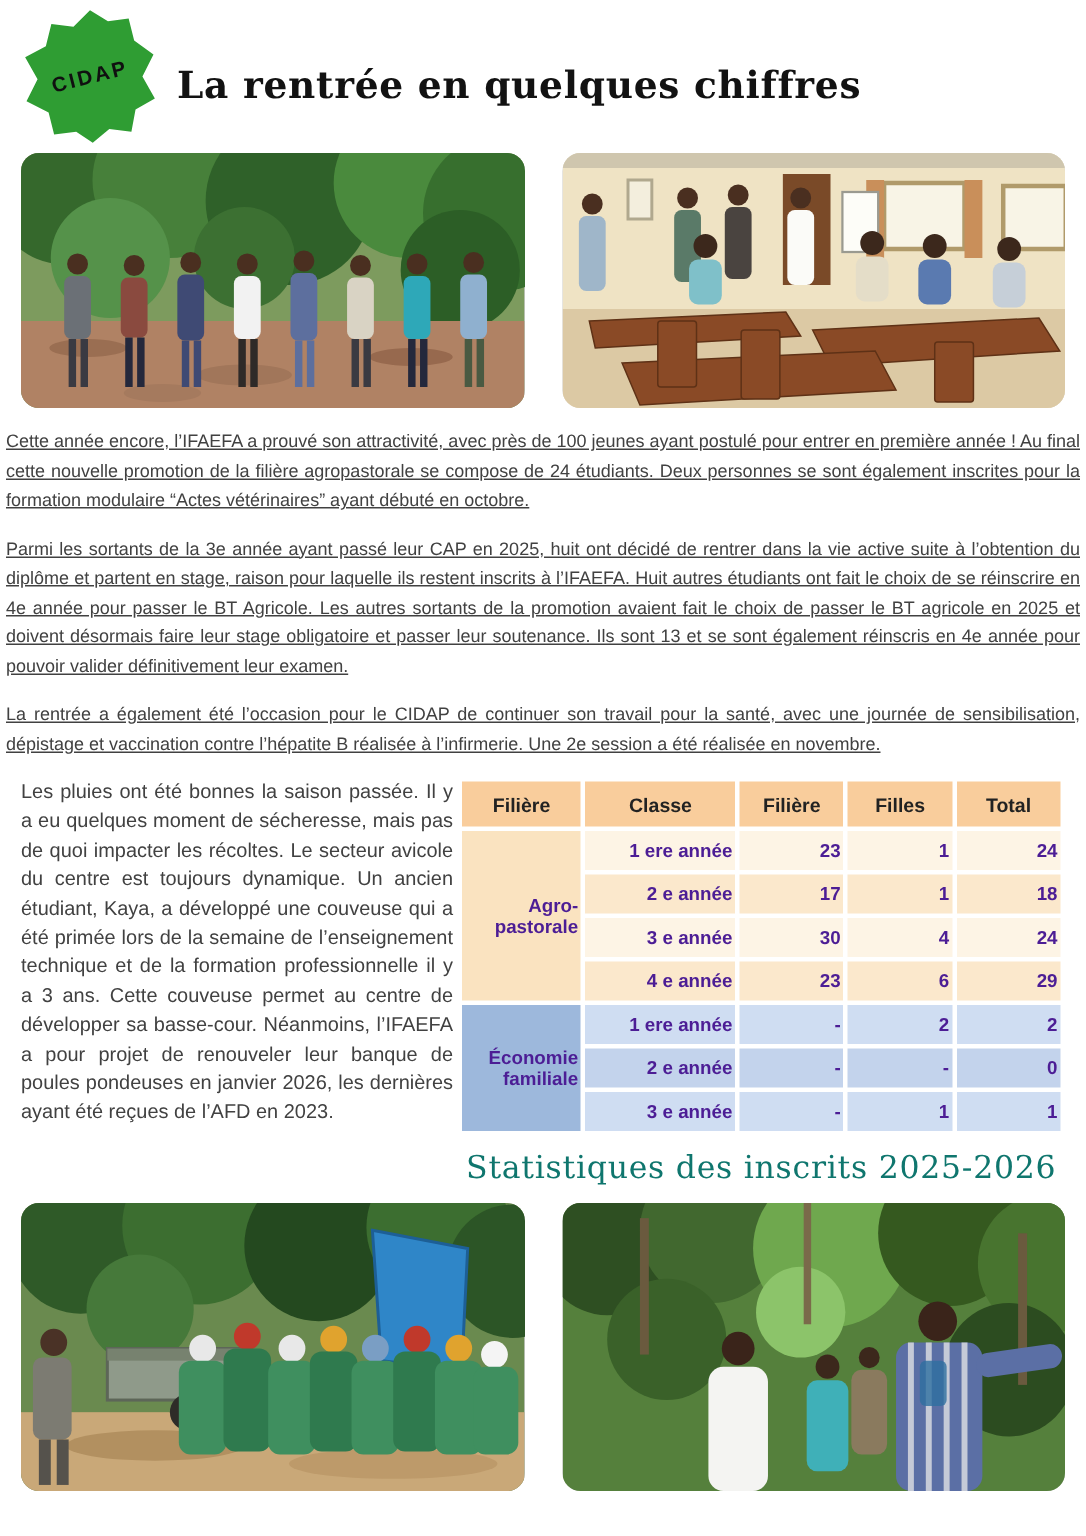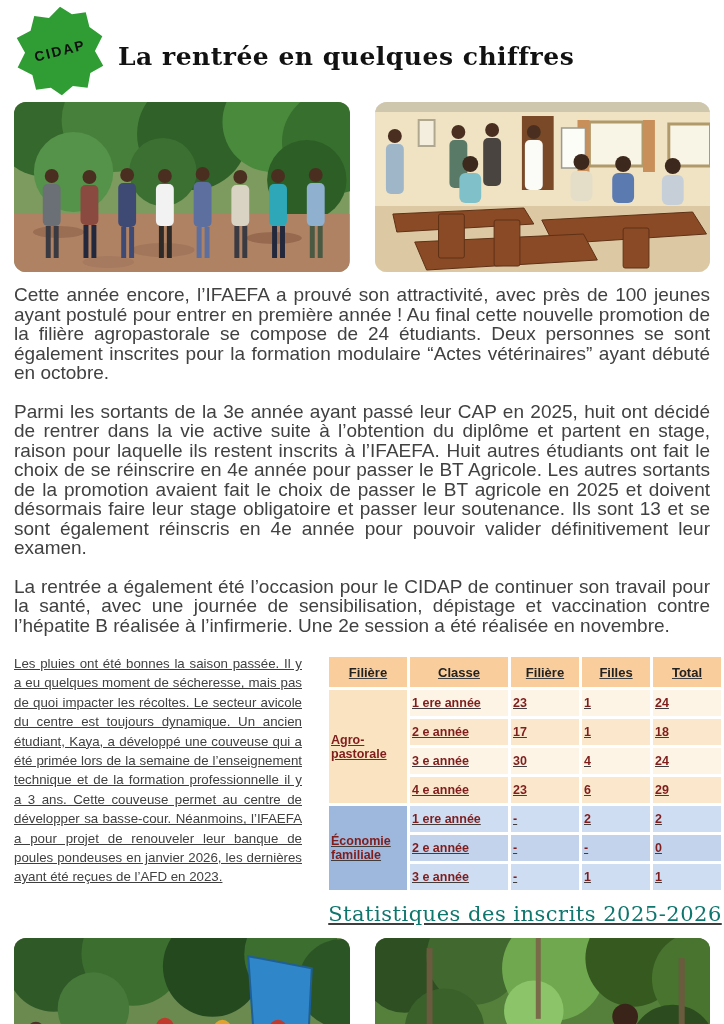--- a/index.html
+++ b/index.html
@@ -20,36 +20,36 @@
   }
 
   
   .photos{display:flex;gap:25px;padding:0 14px;margin-top:4px;}
   .photo{flex:1;height:170px;border-radius:12px;overflow:hidden;background:#ccc;}
   .photo svg{width:100%;height:100%;display:block;}
   .photos.bottom{margin-top:12px;}
   .photos.bottom .photo{height:192px;}
 
   
-  .para{padding:0 14px;margin-top:13px;font-size:19px;line-height:19.5px;text-align:justify;color:#414141;}
-
-  
-  .columns{display:flex;gap:24px;padding:0 14px;margin-top:6px;align-items:flex-start;text-decoration:underline;}
+  .para{padding:0 4px;margin-top:13px;font-size:12px;line-height:19.5px;text-align:justify;color:#414141;text-decoration:underline;}
+
+  
+  .columns{display:flex;gap:3px;padding:0 14px;margin-top:6px;align-items:flex-start;}
   .col-left{width:288px;flex:0 0 auto;font-size:13.3px;line-height:19.4px;text-align:justify;color:#414141;}
   .col-right{flex:1;}
 
   
   table.stats{border-collapse:separate;border-spacing:3px;width:100%;table-layout:fixed;}
   table.stats th{
     background:#f9cd9c;height:26px;font-size:13px;font-weight:bold;color:#222222;
     text-align:center;padding:2px 0;margin-top:36px;
   }
   table.stats td{
-    height:22px;text-align:left;vertical-align:middle;
-    font-size:12.5px;font-weight:bold;color:#7f1d1d;padding:2px 2px;
+    height:22px;text-align:right;vertical-align:middle;
+    font-size:12.5px;font-weight:bold;color:#4c1d95;padding:2px 2px;
   }
   td.filiere{font-size:12.5px;line-height:14px;}
   td.f-agro{background:#fae3c0;}
   td.f-eco{background:#9db8dc;}
   td.row-a{background:#fdf4e5;}
   td.row-b{background:#fbe8cc;}
   td.row-c{background:#cfddf2;}
   td.row-d{background:#c3d3ec;}
 
   .caption{

